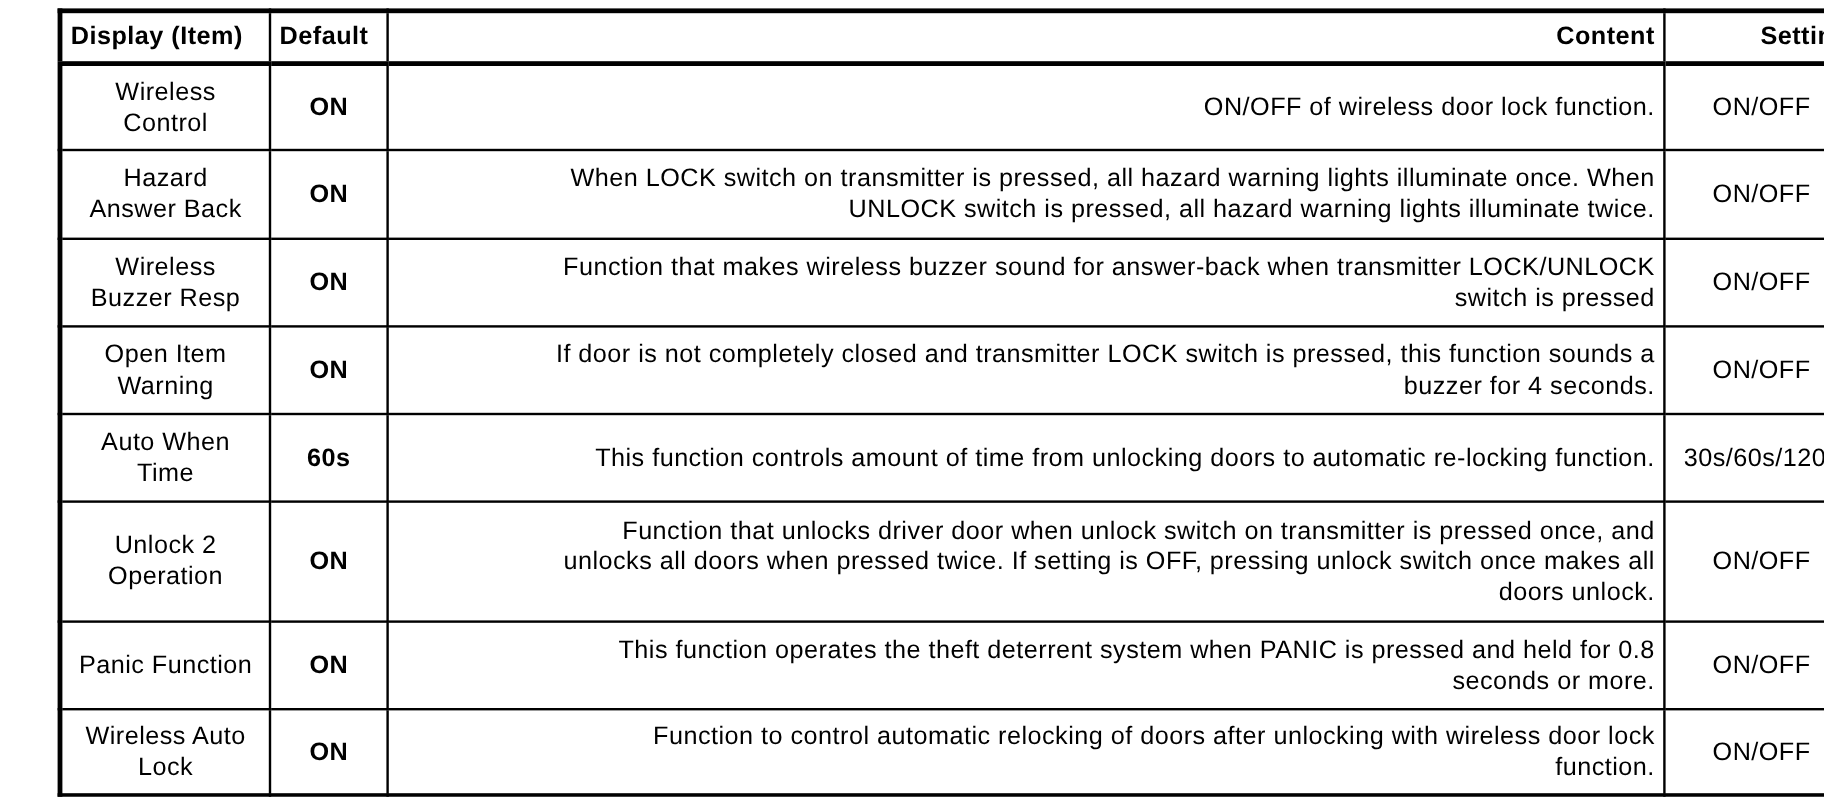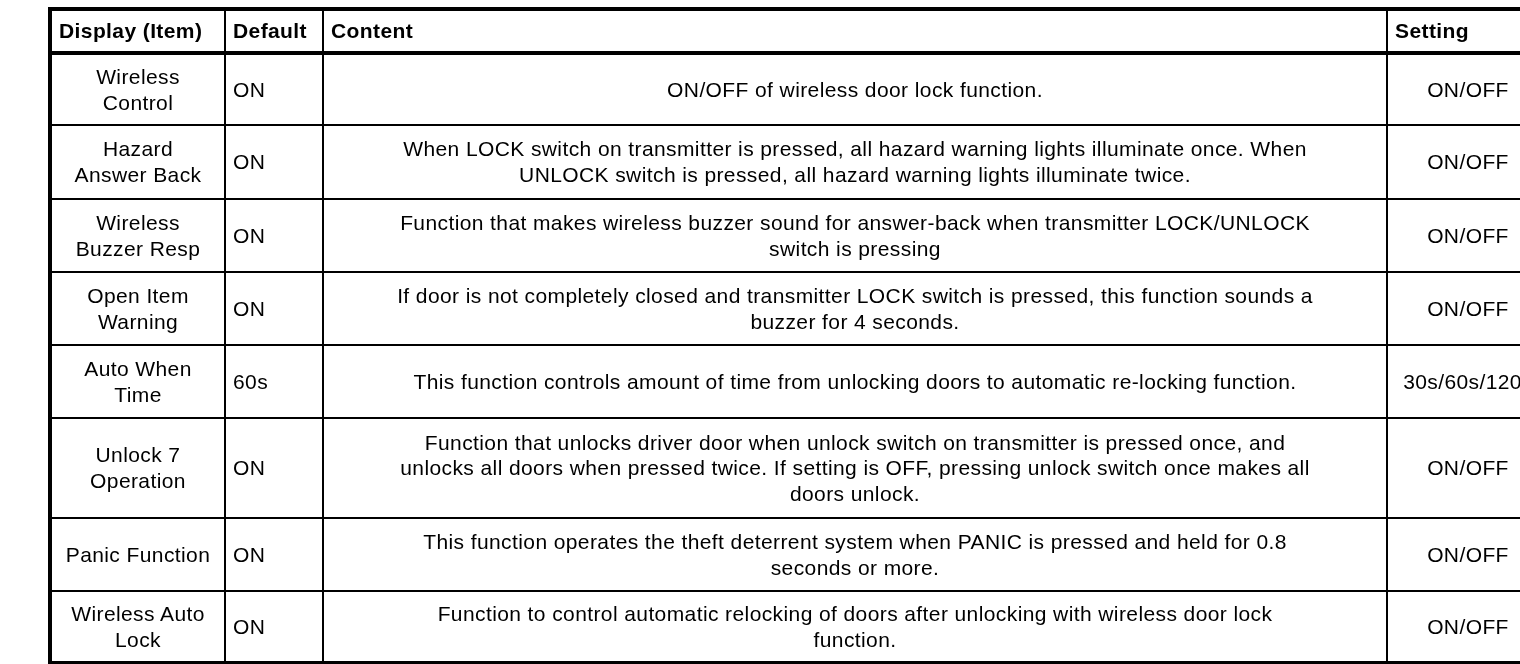--- a/index.html
+++ b/index.html
@@ -37,24 +37,24 @@
     overflow: hidden;
   }
   table.settings thead th {
     border-bottom-width: 4px;
     font-weight: bold;
     height: 36px;
     padding-top: 2px;
     padding-bottom: 2px;
   }
   th.al { text-align: left; }
-  th.ac { text-align: left; }
+  th.ac { text-align: right; }
   td.item-cell    { white-space: pre-line; text-align: center; }
-  td.default-cell { text-align: left; }
-  td.content-cell { white-space: pre-line; text-align: center; }
+  td.default-cell { text-align: center; font-weight: bold; }
+  td.content-cell { white-space: pre-line; text-align: right; }
   td.setting-cell { text-align: center; }
   tr.h72  { height: 72px; }
   tr.h74  { height: 74px; }
   tr.h73  { height: 73px; }
   tr.h100 { height: 100px; }
 </style>
 </head>
 <body>
 
 <div class="page">
@@ -87,40 +87,40 @@
         <td class="default-cell">ON</td>
         <td class="content-cell">When LOCK switch on transmitter is pressed, all hazard warning lights illuminate once. When
 UNLOCK switch is pressed, all hazard warning lights illuminate twice.</td>
         <td class="setting-cell">ON/OFF</td>
       </tr>
       <tr class="h73">
         <td class="item-cell">Wireless
 Buzzer Resp</td>
         <td class="default-cell">ON</td>
         <td class="content-cell">Function that makes wireless buzzer sound for answer-back when transmitter LOCK/UNLOCK
-switch is pressing</td>
+switch is pressed</td>
         <td class="setting-cell">ON/OFF</td>
       </tr>
       <tr class="h73">
         <td class="item-cell">Open Item
 Warning</td>
         <td class="default-cell">ON</td>
         <td class="content-cell">If door is not completely closed and transmitter LOCK switch is pressed, this function sounds a
 buzzer for 4 seconds.</td>
         <td class="setting-cell">ON/OFF</td>
       </tr>
       <tr class="h73">
         <td class="item-cell">Auto When
 Time</td>
         <td class="default-cell">60s</td>
         <td class="content-cell">This function controls amount of time from unlocking doors to automatic re-locking function.</td>
         <td class="setting-cell">30s/60s/120s</td>
       </tr>
       <tr class="h100">
-        <td class="item-cell">Unlock 7
+        <td class="item-cell">Unlock 2
 Operation</td>
         <td class="default-cell">ON</td>
         <td class="content-cell">Function that unlocks driver door when unlock switch on transmitter is pressed once, and
 unlocks all doors when pressed twice. If setting is OFF, pressing unlock switch once makes all
 doors unlock.</td>
         <td class="setting-cell">ON/OFF</td>
       </tr>
       <tr class="h73">
         <td class="item-cell">Panic Function</td>
         <td class="default-cell">ON</td>

